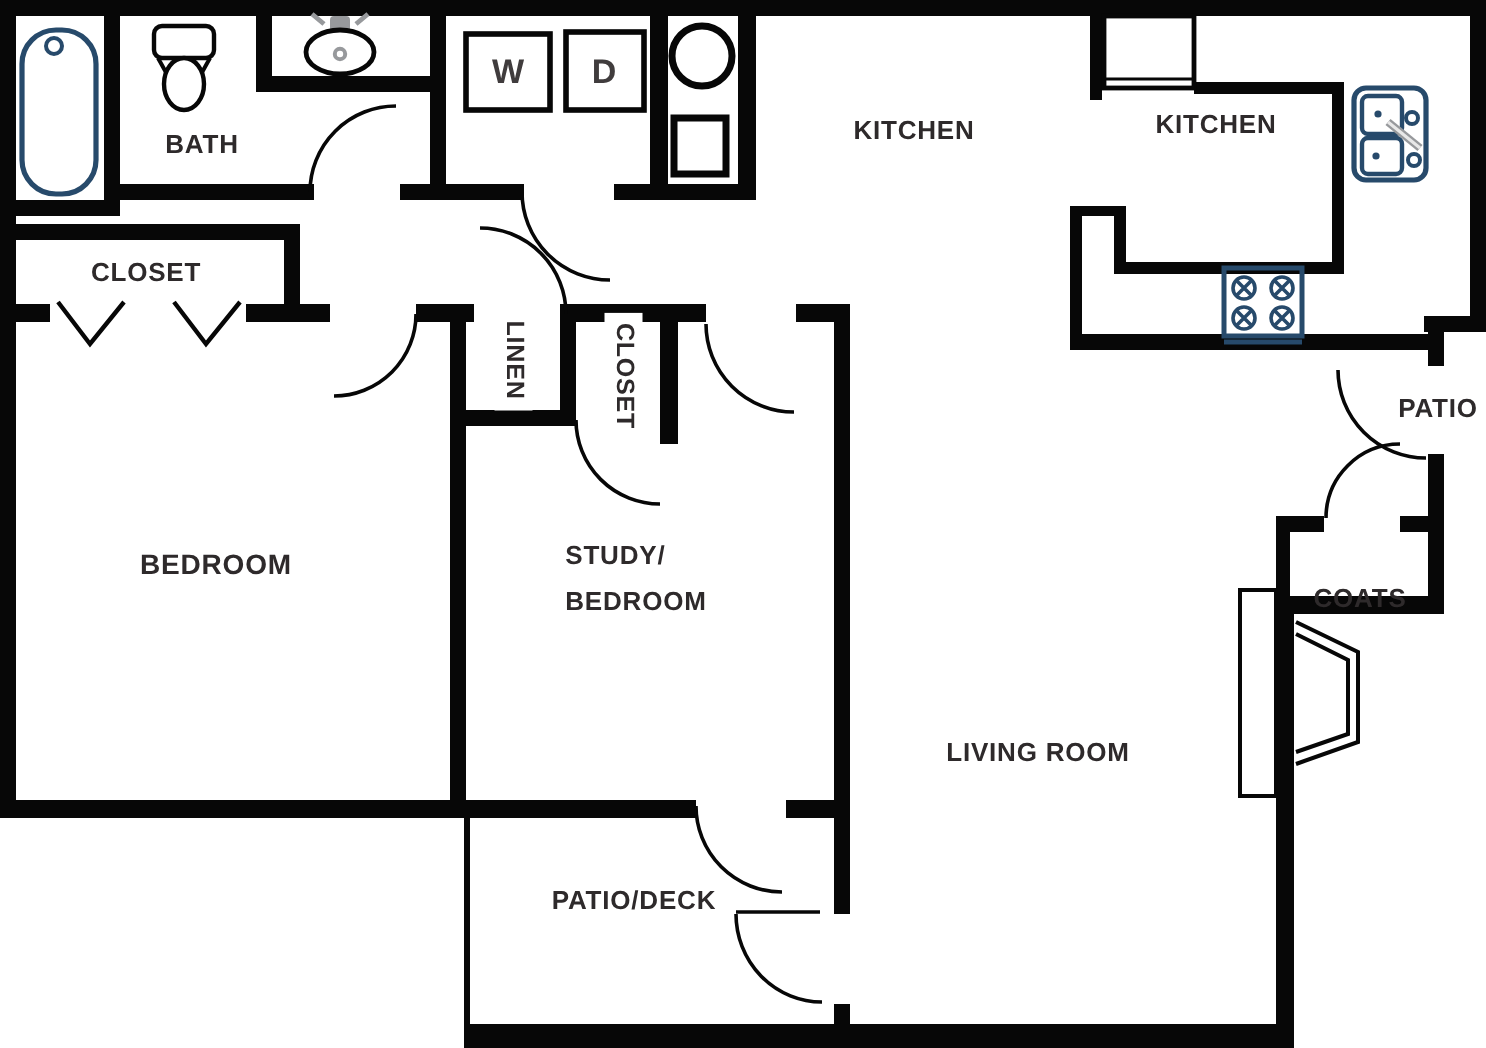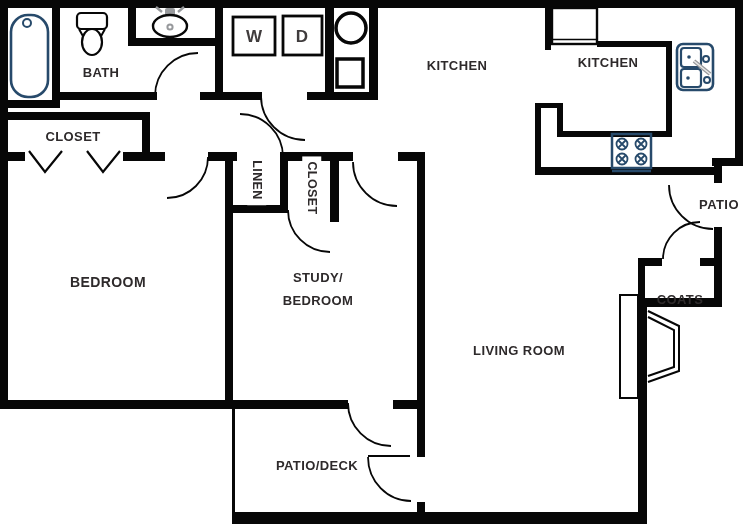--- a/index.html
+++ b/index.html
@@ -27,21 +27,21 @@
   .lbl{
     position:absolute;transform:translate(-50%,-50%);
     font-size:13px;font-weight:700;color:var(--txt);
     letter-spacing:.4px;white-space:nowrap;line-height:1;
   }
   .lbl.big{font-size:14px;}
   .lbl.vert{
     transform:translate(-50%,-50%) rotate(90deg);
     background:#ffffff;padding:3px 5px;font-size:12.5px;
   }
-  .lbl.two{line-height:23px;text-align:center;}
+  .lbl.two{line-height:23px;}
   .lbl.appl{font-size:17px;color:#403c3d;letter-spacing:0;}
 </style>
 </head>
 <body>
 
 <div id="plan">
 
   <svg width="743" height="524" viewBox="0 0 743 524">
 
     <g>
@@ -200,17 +200,17 @@
   <div class="lbl vert" style="left:257px;top:180px">LINEN</div>
   <div class="lbl vert" style="left:312px;top:188px">CLOSET</div>
   <div class="lbl two" style="left:318px;top:289px">
     <div>STUDY/</div>
     <div>BEDROOM</div>
   </div>
   <div class="lbl" style="left:457px;top:65px">KITCHEN</div>
   <div class="lbl" style="left:608px;top:62px">KITCHEN</div>
   <div class="lbl" style="left:719px;top:204px">PATIO</div>
   <div class="lbl" style="left:680px;top:299px">COATS</div>
-  <div class="lbl" style="left:519px;top:350px">LIVING ROOM</div>
-  <div class="lbl" style="left:317px;top:465px">PATIO/DECK</div>
+  <div class="lbl" style="left:519px;top:376px">LIVING ROOM</div>
+  <div class="lbl" style="left:317px;top:450px">PATIO/DECK</div>
   <div class="lbl appl" style="left:254px;top:36px">W</div>
   <div class="lbl appl" style="left:302px;top:36px">D</div>
 </div>
 
 </body></html>

